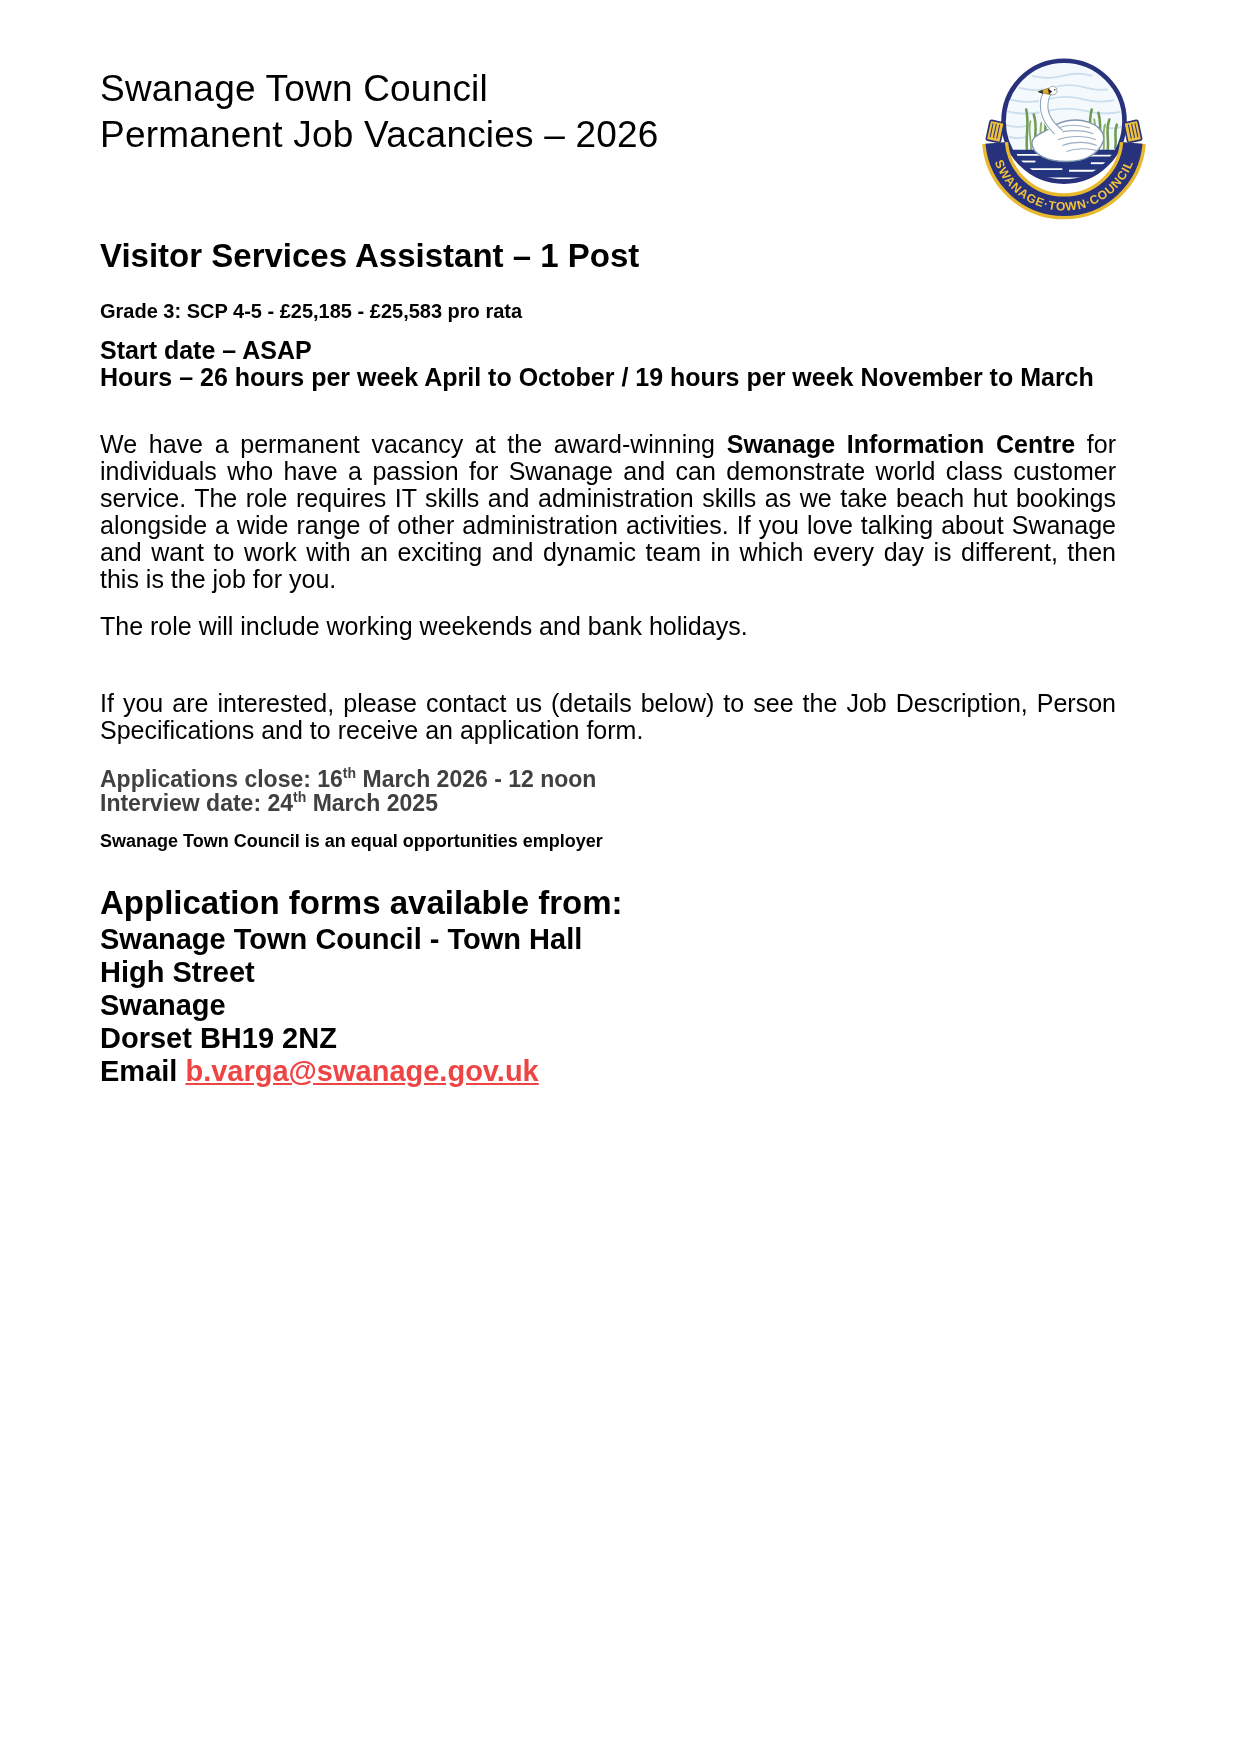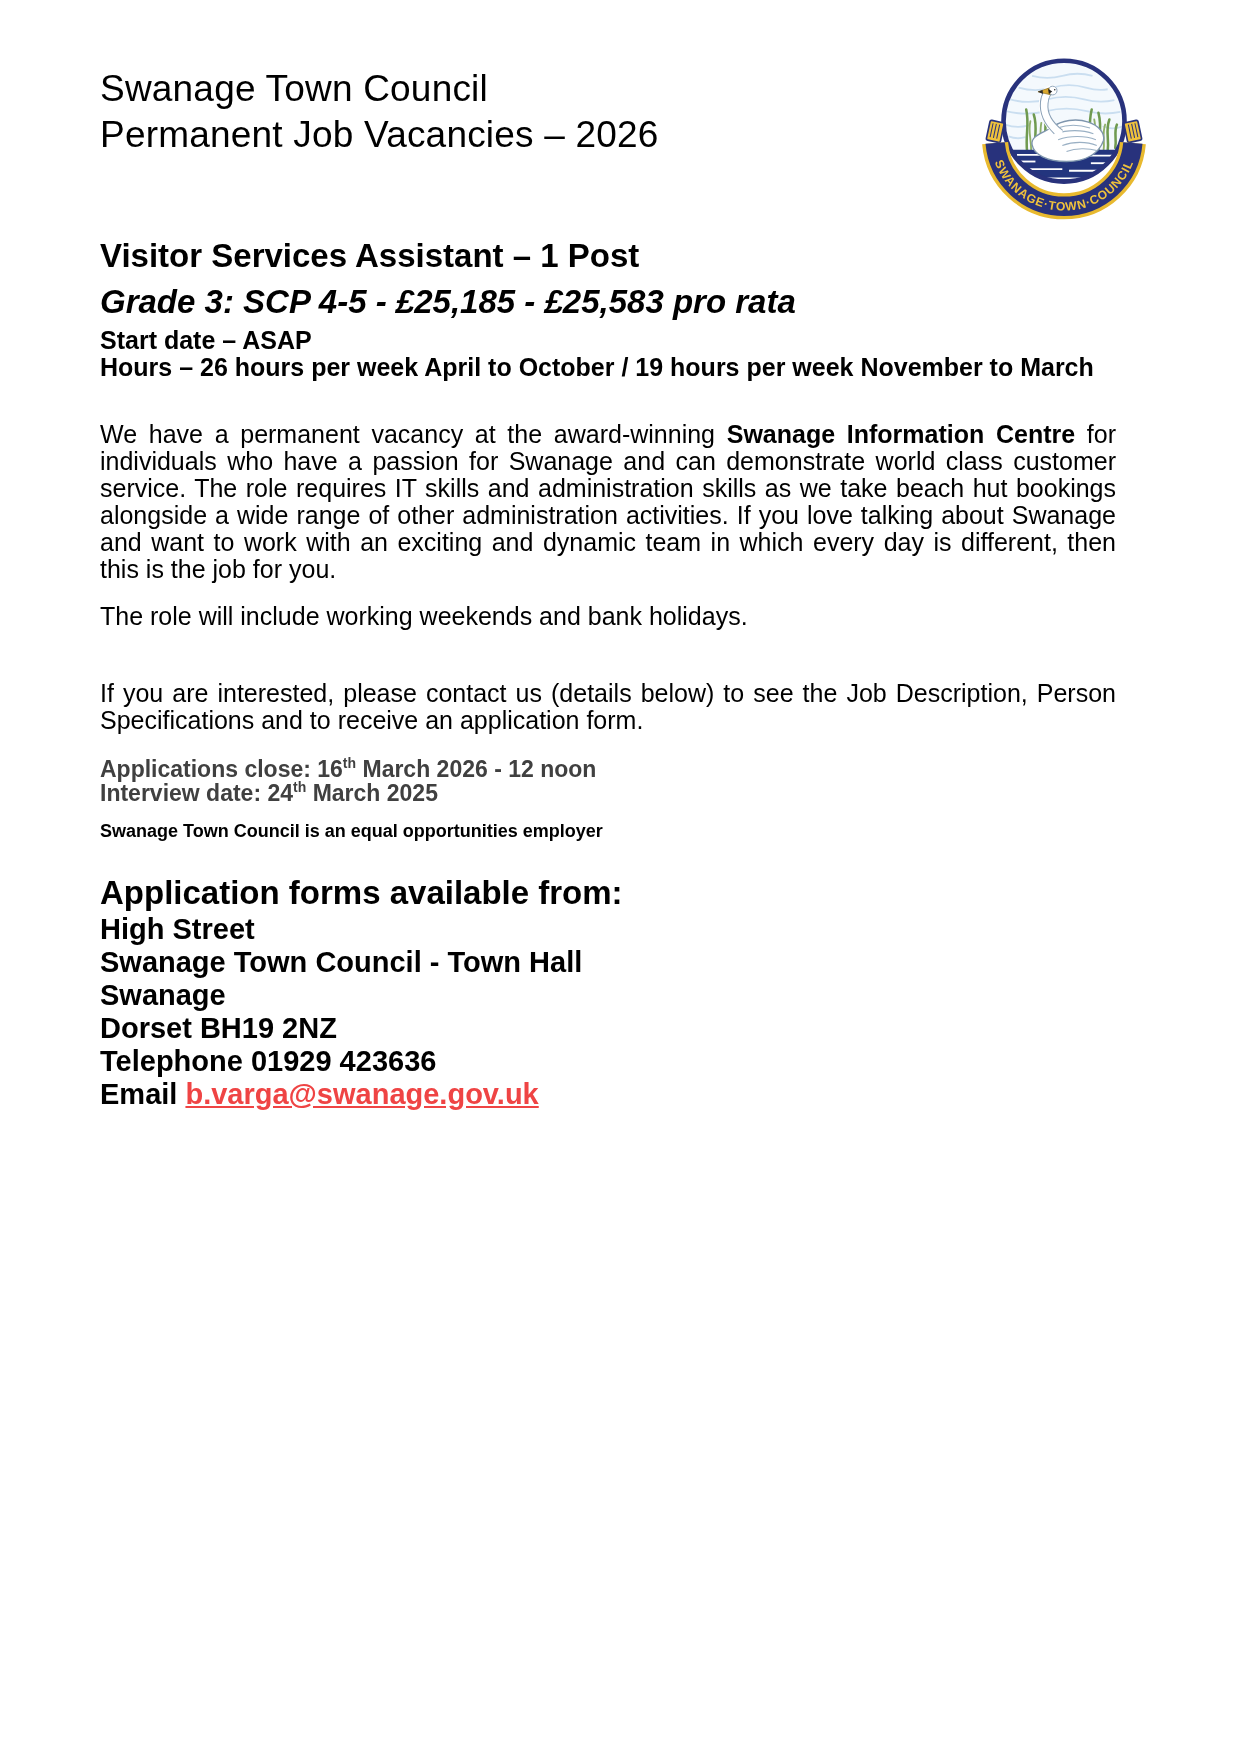--- a/index.html
+++ b/index.html
@@ -32,21 +32,21 @@
     width: 168px;
     height: 168px;
   }
 
   .vacancy-heading {
     margin-top: 78px;
     font-size: 33px;
     font-weight: bold;
     line-height: 40px;
   }
-  .grade-line { margin-top: 12px; font-size: 33px; font-weight: bold; line-height: 27px; font-style: italic; }
+  .grade-line { margin-top: 22px; font-size: 20px; font-weight: bold; line-height: 27px; }
   .schedule-block { margin-top: 12px; font-size: 25px; font-weight: bold; line-height: 27px; }
   .intro-para {
     margin-top: 40px;
     font-size: 25px;
     line-height: 27px;
     text-align: justify;
   }
   .intro-para .inline-bold { font-weight: bold; }
   .weekends-para { margin-top: 20px; font-size: 25px; line-height: 27px; }
   .contact-para { margin-top: 50px; font-size: 25px; line-height: 27px; text-align: justify; }
@@ -186,22 +186,21 @@
     <p class="deadline-block">
       <span><span>Applications close: 16</span><sup>th</sup><span> March 2026 - 12 noon</span></span><br>
       <span><span>Interview date: 24</span><sup>th</sup><span> March 2025</span></span>
     </p>
 
     <p class="equal-opp">Swanage Town Council is an equal opportunities employer</p>
 
     <h2 class="app-heading">Application forms available from:</h2>
 
     <div class="address-block">
+      <div>Swanage Town Council - Town Hall</div>
       <div>High Street</div>
-      <div>Swanage Town Council - Town Hall</div>
       <div>Swanage</div>
       <div>Dorset BH19 2NZ</div>
-      <div>Telephone 01929 423636</div>
       <div class="email-line"><span>Email </span><a href="#">b.varga@swanage.gov.uk</a></div>
     </div>
 
   </div>
 </div>
 
 </body></html>

